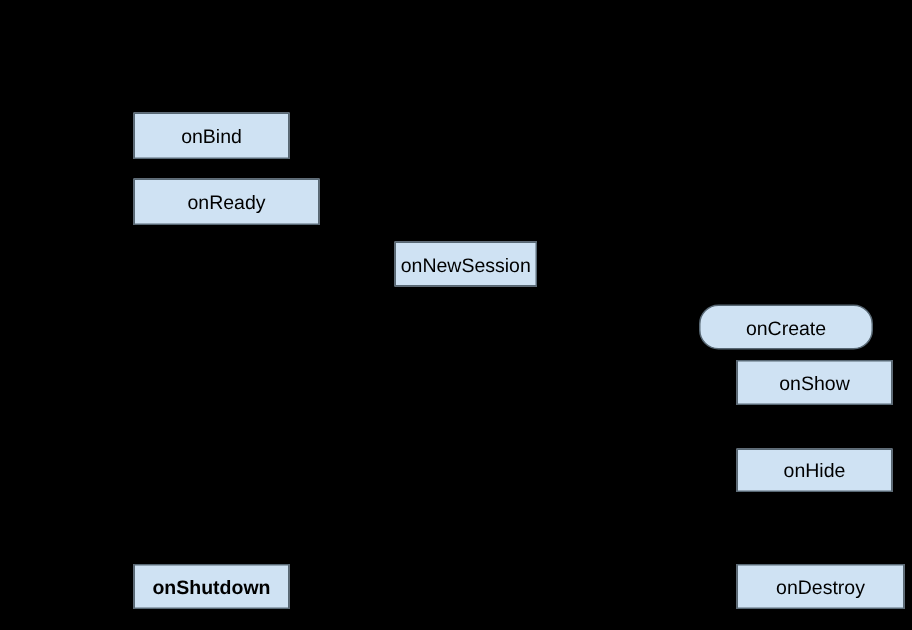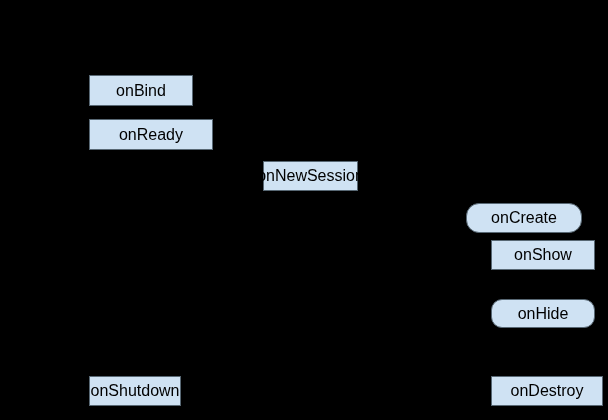--- a/index.html
+++ b/index.html
@@ -14,36 +14,36 @@
     background: #000000;
     overflow: hidden;
     font-family: "Liberation Sans", sans-serif;
   }
   .node {
     position: absolute;
     box-sizing: border-box;
     background: #cfe2f3;
     border: 1px solid #586874;
     color: #000000;
-    font-size: 16px;
+    font-size: 13px;
     line-height: 1;
     display: flex;
     align-items: center;
     justify-content: center;
     text-align: center;
     white-space: nowrap;
   }
   
   .n-onbind       { left: 89px;  top: 75px;  width: 104px; height: 31px; }
   .n-onready      { left: 89px;  top: 119px; width: 124px; height: 31px; }
   .n-onnewsession { left: 263px; top: 161px; width: 95px; height: 30px; }
   .n-oncreate     { left: 466px; top: 203px; width: 116px; height: 30px; border-radius: 13px; }
   .n-onshow       { left: 491px; top: 240px; width: 104px; height: 30px; }
-  .n-onhide       { left: 491px; top: 299px; width: 104px; height: 29px; border-radius: 11px; }
-  .n-onshutdown   { left: 89px;  top: 376px; width: 92px; height: 30px; }
+  .n-onhide       { left: 491px; top: 299px; width: 104px; height: 29px; }
+  .n-onshutdown   { left: 89px;  top: 376px; width: 104px; height: 30px; font-weight: bold; }
   .n-ondestroy    { left: 491px; top: 376px; width: 112px; height: 30px; }
 </style>
 </head>
 <body>
 
 <div id="canvas">
   <div class="node n-onbind">onBind</div>
 
   <div class="node n-onready">onReady</div>
 

